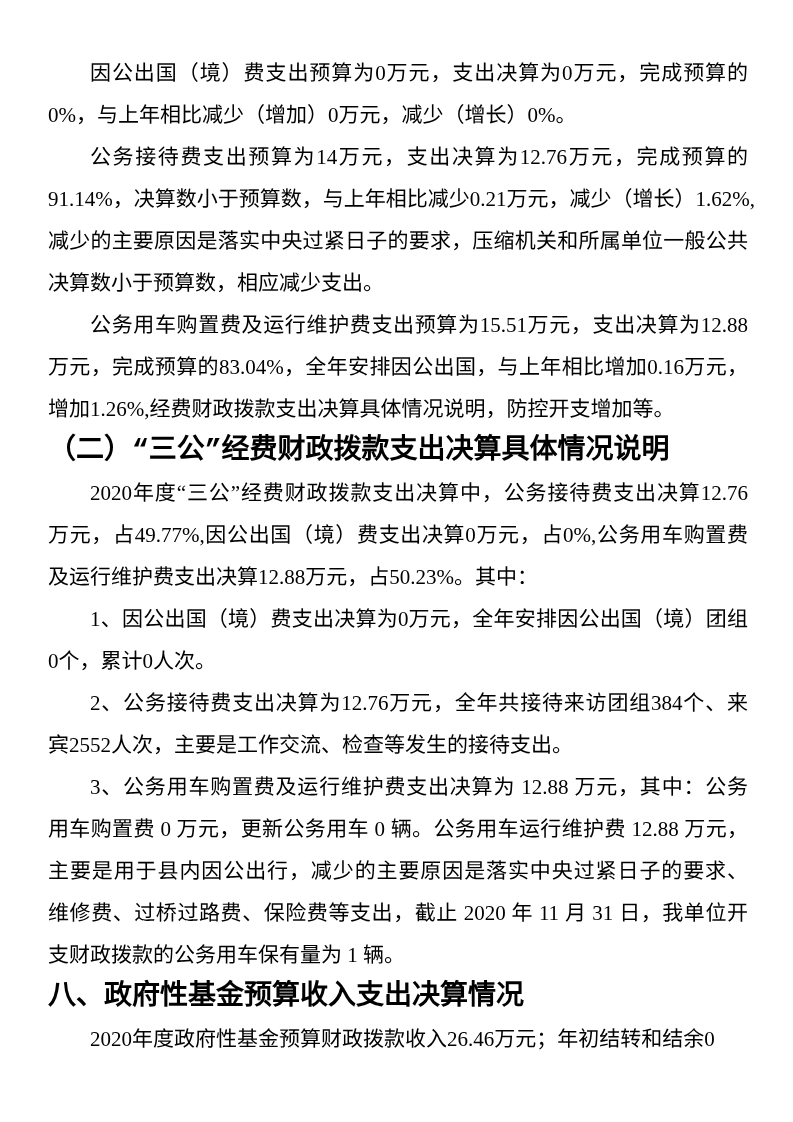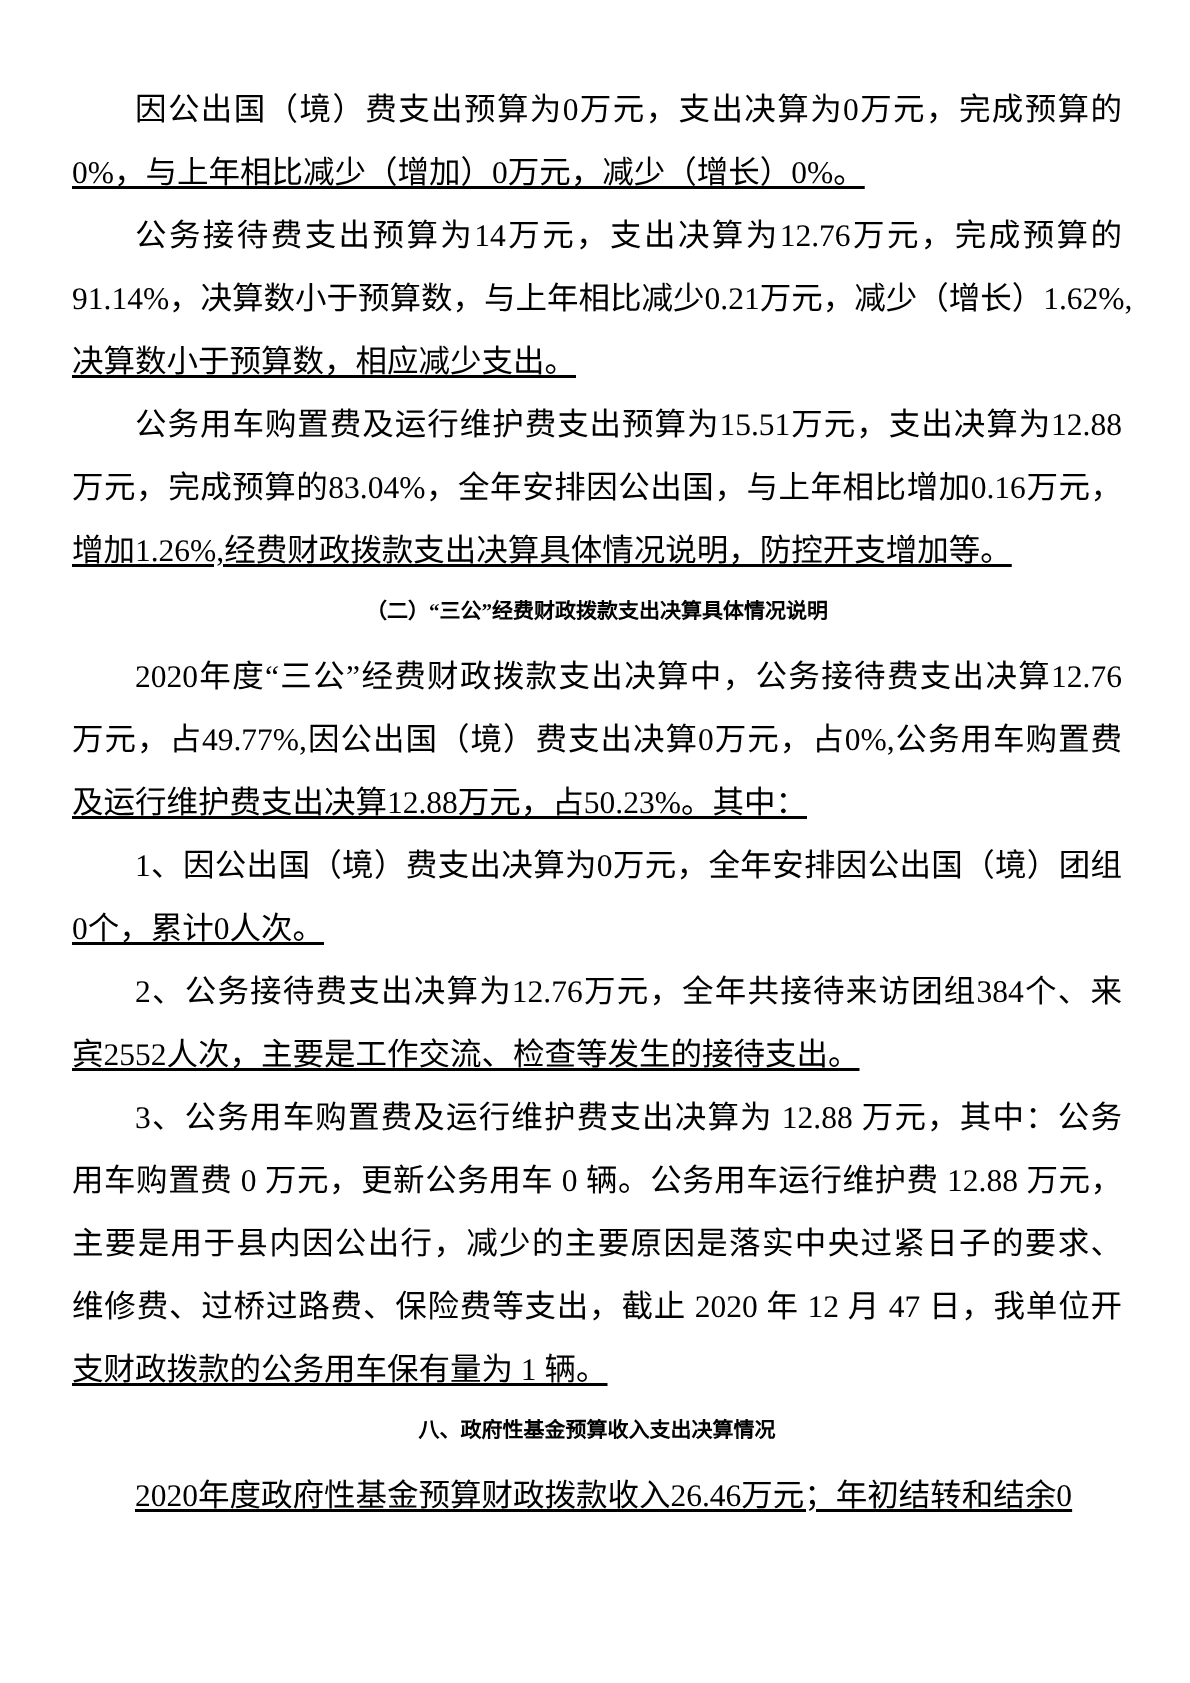--- a/index.html
+++ b/index.html
@@ -26,45 +26,45 @@
     line-height: 42px;
     text-align: justify;
     text-align-last: justify;
     white-space: nowrap;
     overflow: visible;
   }
   .ln.first { text-indent: 2em; }
   .ln.end {
     text-align: left;
     text-align-last: left;
-    text-decoration: underline;
   }
   .hd {
     height: 42px;
     line-height: 42px;
-    font-family: Liberation Serif, serif;
+    font-family: Liberation Mono, monospace;
     font-weight: bold;
-    font-size: 14px;
-    text-align: center;
+    font-size: 28px;
+    text-align: left;
     white-space: nowrap;
   }
 </style>
 </head>
 <body>
 
 <div class="page" style="background: rgb(255, 255, 255); color: rgb(0, 0, 0);">
 
   <div class="block">
     <div class="ln first">因公出国（境）费支出预算为0万元，支出决算为0万元，完成预算的</div>
     <div class="ln end">0%，与上年相比减少（增加）0万元，减少（增长）0%。</div>
   </div>
 
   <div class="block">
     <div class="ln first">公务接待费支出预算为14万元，支出决算为12.76万元，完成预算的</div>
     <div class="ln">91.14%，决算数小于预算数，与上年相比减少0.21万元，减少（增长）1.62%,</div>
+    <div class="ln">减少的主要原因是落实中央过紧日子的要求，压缩机关和所属单位一般公共</div>
     <div class="ln end">决算数小于预算数，相应减少支出。</div>
   </div>
 
   <div class="block">
     <div class="ln first">公务用车购置费及运行维护费支出预算为15.51万元，支出决算为12.88</div>
     <div class="ln">万元，完成预算的83.04%，全年安排因公出国，与上年相比增加0.16万元，</div>
     <div class="ln end">增加1.26%,经费财政拨款支出决算具体情况说明，防控开支增加等。</div>
   </div>
 
   <div class="block">
@@ -84,21 +84,21 @@
 
   <div class="block">
     <div class="ln first">2、公务接待费支出决算为12.76万元，全年共接待来访团组384个、来</div>
     <div class="ln end">宾2552人次，主要是工作交流、检查等发生的接待支出。</div>
   </div>
 
   <div class="block">
     <div class="ln first">3、公务用车购置费及运行维护费支出决算为 12.88 万元，其中：公务</div>
     <div class="ln">用车购置费 0 万元，更新公务用车 0 辆。公务用车运行维护费 12.88 万元，</div>
     <div class="ln">主要是用于县内因公出行，减少的主要原因是落实中央过紧日子的要求、</div>
-    <div class="ln">维修费、过桥过路费、保险费等支出，截止 2020 年 12 月 47 日，我单位开</div>
+    <div class="ln">维修费、过桥过路费、保险费等支出，截止 2020 年 11 月 31 日，我单位开</div>
     <div class="ln end">支财政拨款的公务用车保有量为 1 辆。</div>
   </div>
 
   <div class="block">
     <div class="hd">八、政府性基金预算收入支出决算情况</div>
   </div>
 
   <div class="block">
     <div class="ln first end">2020年度政府性基金预算财政拨款收入26.46万元；年初结转和结余0</div>
   </div>

